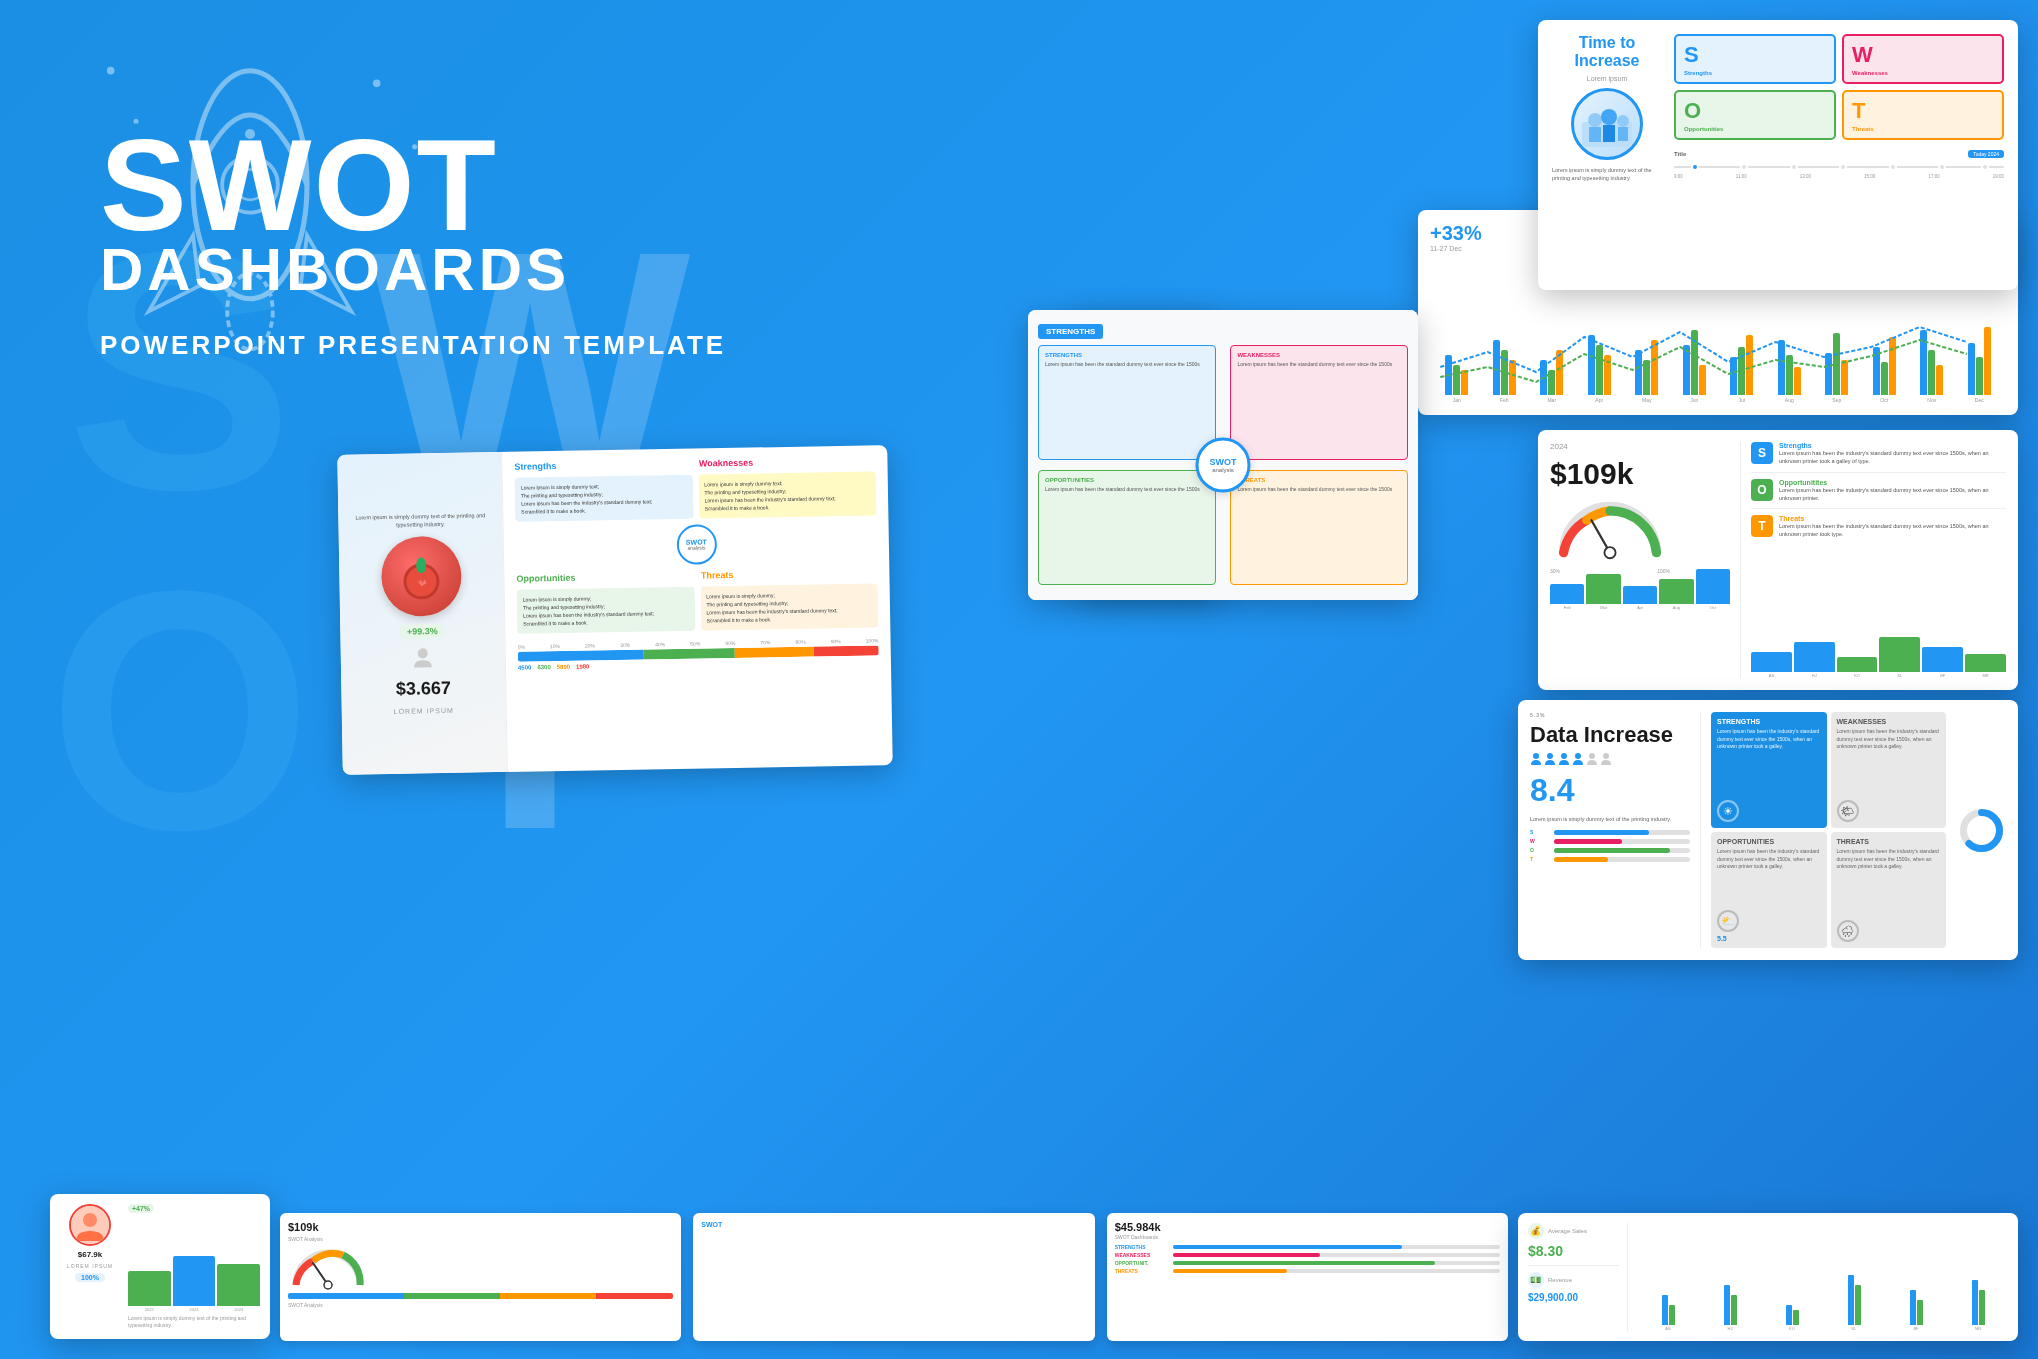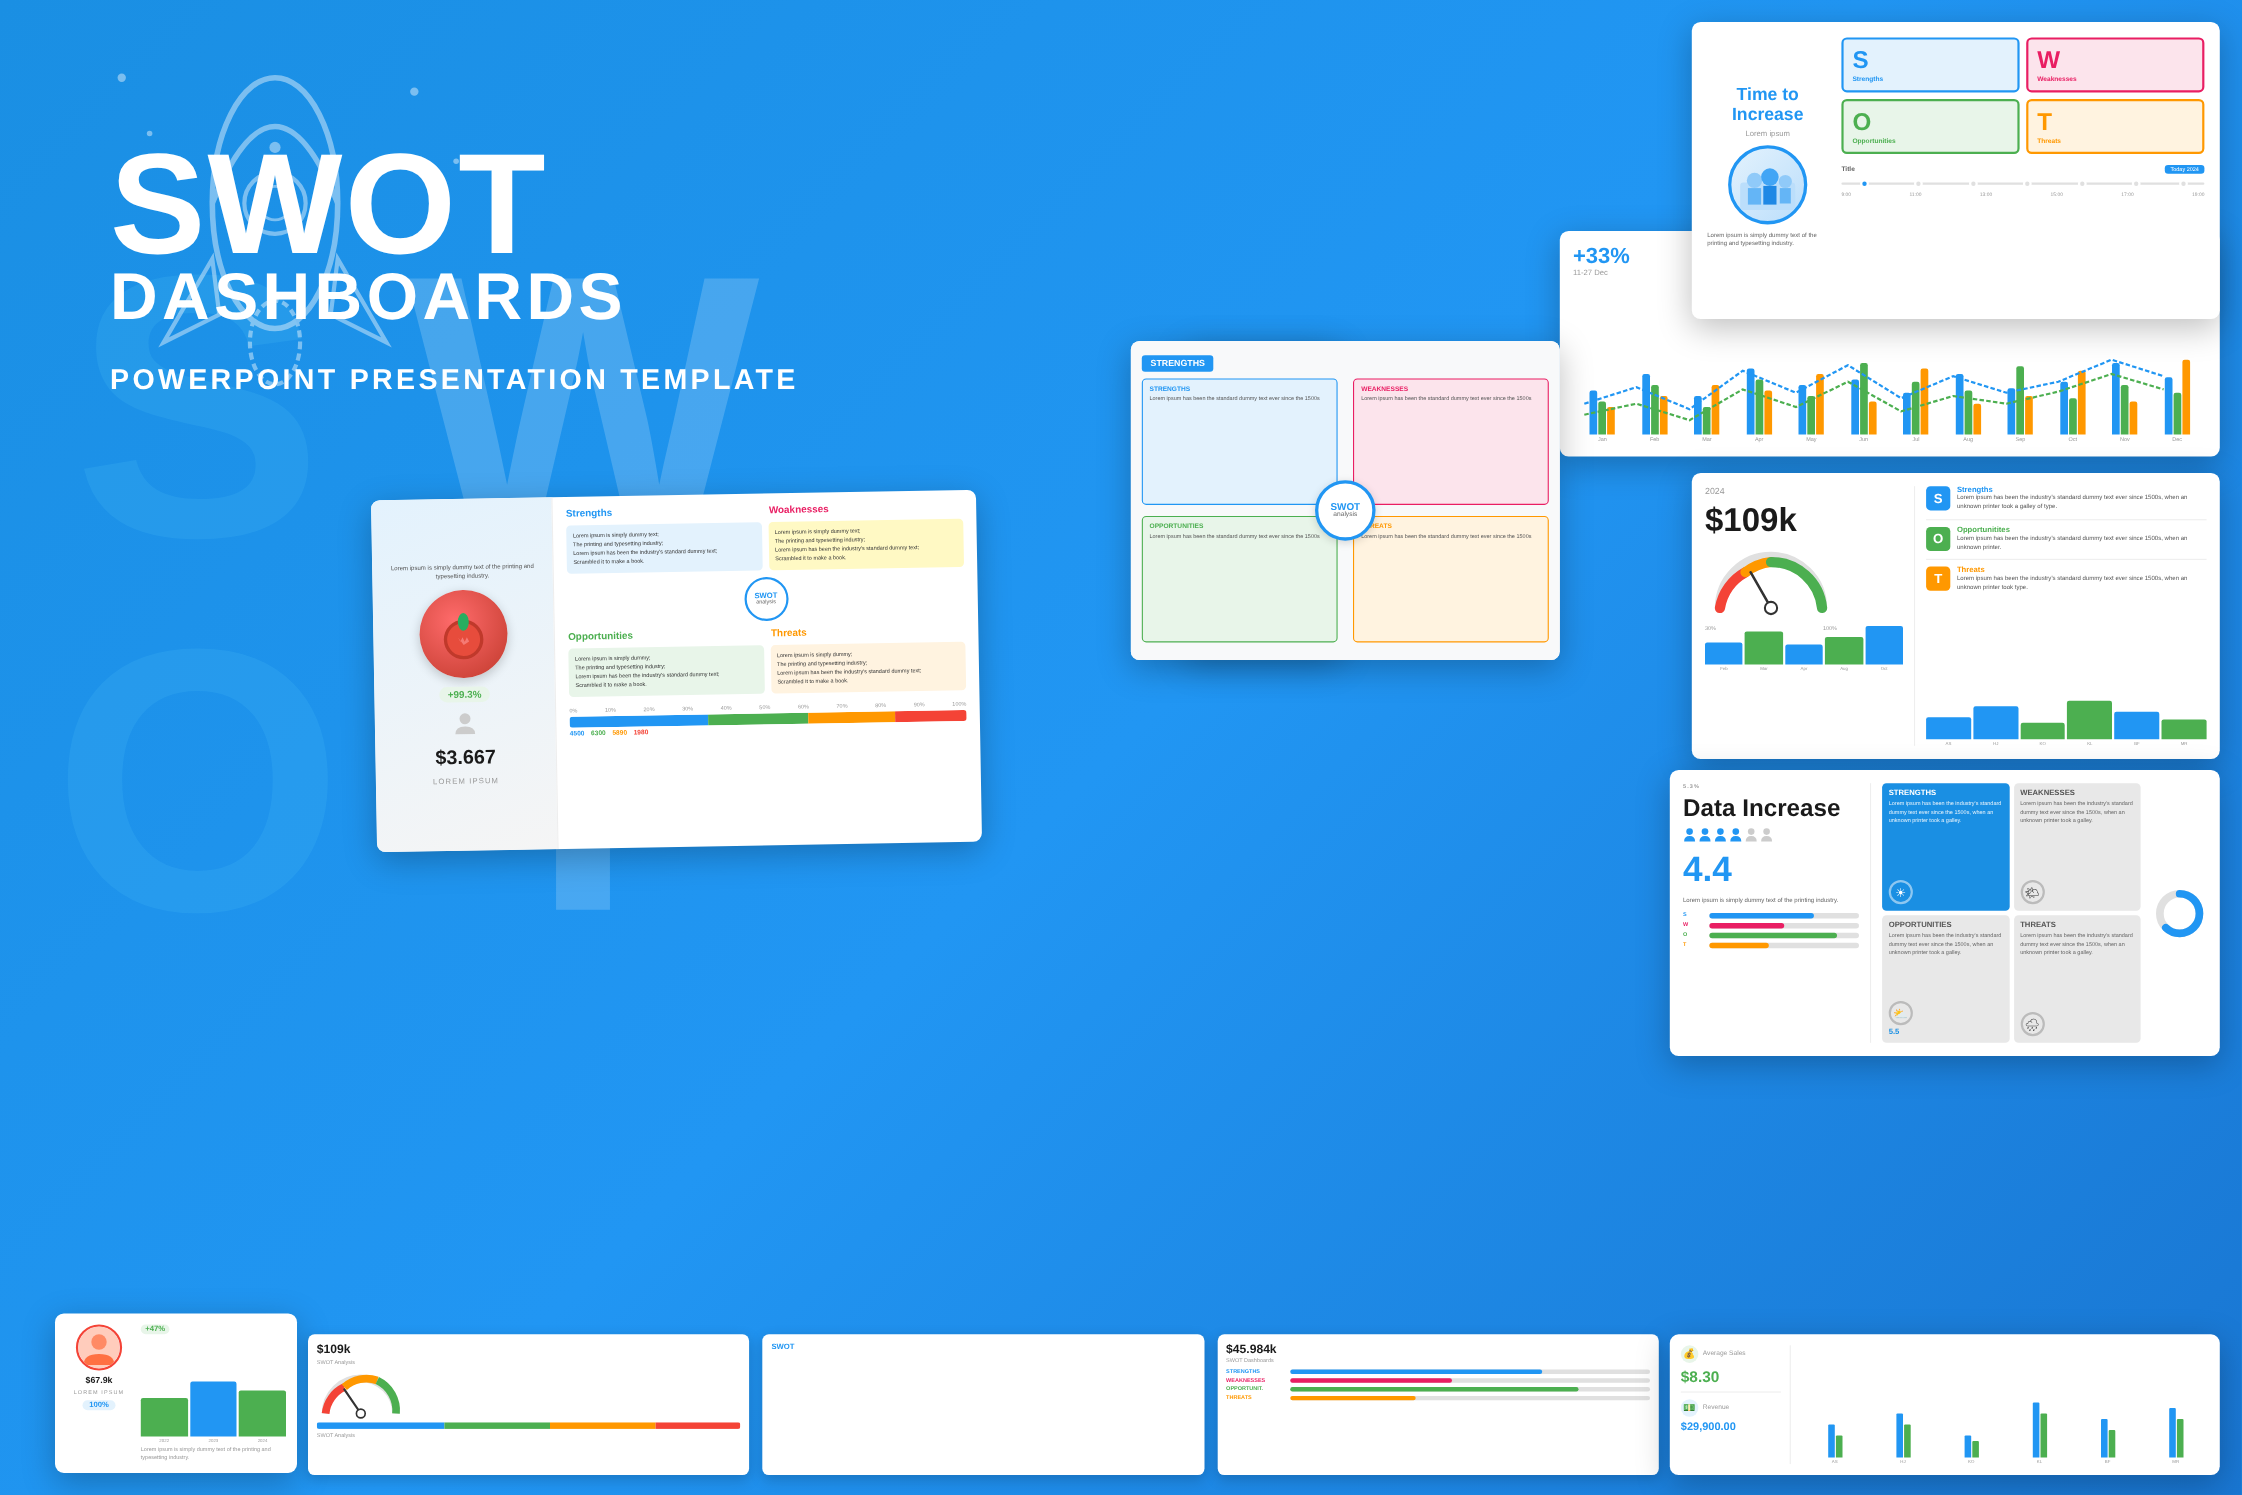--- a/index.html
+++ b/index.html
@@ -176,21 +176,21 @@
 
 <div class="left-content">
   <div class="title-swot">SWOT</div>
   <div class="title-dashboards">DASHBOARDS</div>
   <div class="subtitle">POWERPOINT PRESENTATION TEMPLATE</div>
 </div>
 
 <div class="slide-card slide-top-right" style="z-index:8;">
   <div class="slide-inner" style="padding:14px; display:flex; gap:12px;">
 
-    <div style="display:flex; flex-direction:column; align-items:center; gap:6px; flex:0 0 110px;margin-top:44px;">
+    <div style="display:flex; flex-direction:column; align-items:center; gap:6px; flex:0 0 110px;">
       <div style="font-size:16px; font-weight:900; color:#2196F3; text-align:center; line-height:1.1;">Time to Increase</div>
       <div style="font-size:7px; color:#999; text-align:center;">Lorem ipsum</div>
 
       <div style="width:72px; height:72px; border-radius:50%; border:3px solid #2196F3; background:linear-gradient(135deg,#e3f2fd,#bbdefb); display:flex; align-items:center; justify-content:center; overflow:hidden;">
 
         <svg width="60" height="45" viewBox="0 0 60 45">
           <rect x="5" y="20" width="50" height="25" fill="#bbdefb" rx="3"></rect>
 
           <circle cx="18" cy="18" r="7" fill="#90caf9"></circle>
           <rect x="12" y="25" width="12" height="15" fill="#64b5f6"></rect>
@@ -692,21 +692,21 @@
         <svg width="12" height="14" viewBox="0 0 12 14">
             <circle cx="6" cy="4" r="3" fill="#ccc"></circle>
             <path d="M1 13 Q1 8 6 8 Q11 8 11 13" fill="#ccc"></path>
           </svg>
         <svg width="12" height="14" viewBox="0 0 12 14">
             <circle cx="6" cy="4" r="3" fill="#ccc"></circle>
             <path d="M1 13 Q1 8 6 8 Q11 8 11 13" fill="#ccc"></path>
           </svg>
       </div>
 
-      <div style="font-size:32px; font-weight:900; color:#2196F3;">4.4</div>
+      <div style="font-size:32px; font-weight:900; color:#2196F3;">8.4</div>
 
       <div style="font-size:5.5px; color:#666; line-height:1.5;">Lorem ipsum is simply dummy text of the printing industry.</div>
 
       <div style="display:flex; flex-direction:column; gap:3px;">
         <div style="display:flex; align-items:center; gap:4px;">
           <div style="font-size:5px; color:#2196F3; font-weight:700; width:20px;">S</div>
           <div style="flex:1; height:5px; background:#e0e0e0; border-radius:3px;">
               <div style="width:70%; height:100%; background:#2196F3; border-radius:3px;"></div>
             </div>
         </div>

